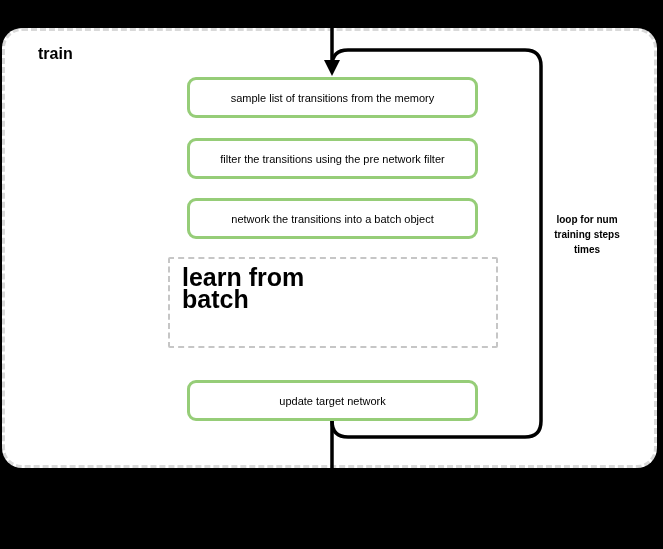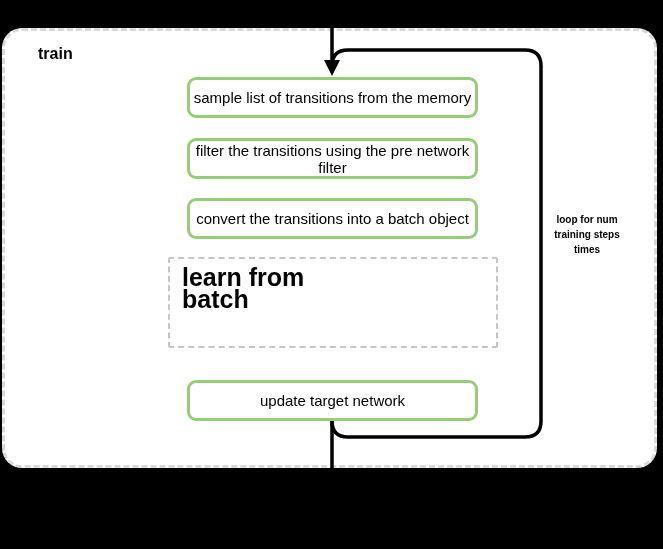--- a/index.html
+++ b/index.html
@@ -47,21 +47,21 @@
     width: 291px;
     height: 41px;
     box-sizing: border-box;
     background: #ffffff;
     border: 3px solid #96cd78;
     border-radius: 9px;
     display: flex;
     align-items: center;
     justify-content: center;
     text-align: center;
-    font-size: 15px;
+    font-size: 11px;
     color: #000;
     z-index: 3;
   }
   .step-1 { top: 77px; }
   .step-2 { top: 138px; }
   .step-3 { top: 198px; }
   .step-final { top: 380px; }
   .subprocess-box {
     position: absolute;
     left: 168px;
@@ -110,21 +110,21 @@
 
   <div class="step-box step-1">
     <span>sample list of transitions from the memory</span>
   </div>
 
   <div class="step-box step-2">
     <span>filter the transitions using the pre network filter</span>
   </div>
 
   <div class="step-box step-3">
-    <span>convert the transitions into a batch object</span>
+    <span>network the transitions into a batch object</span>
   </div>
 
   <div class="subprocess-box">
     <div>learn from</div>
     <div>batch</div>
   </div>
 
   <div class="step-box step-final">
     <span>update target network</span>
   </div>

